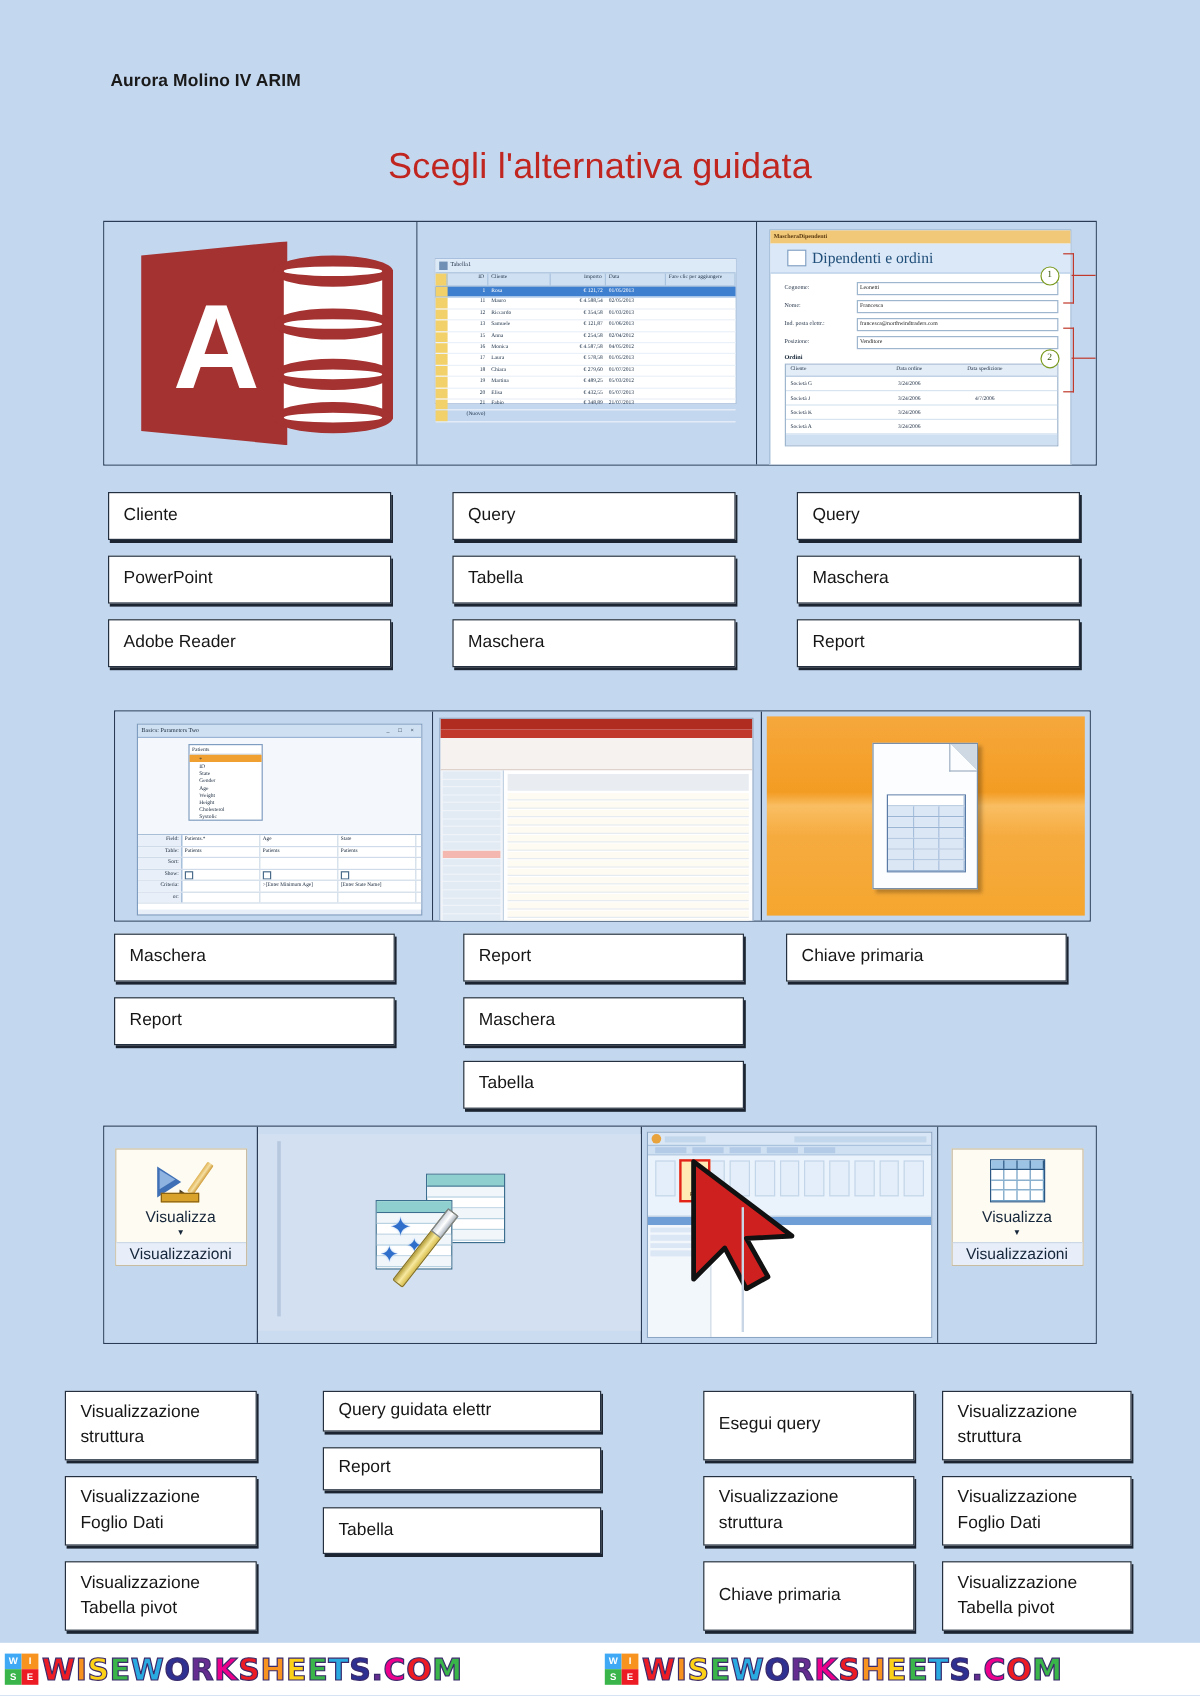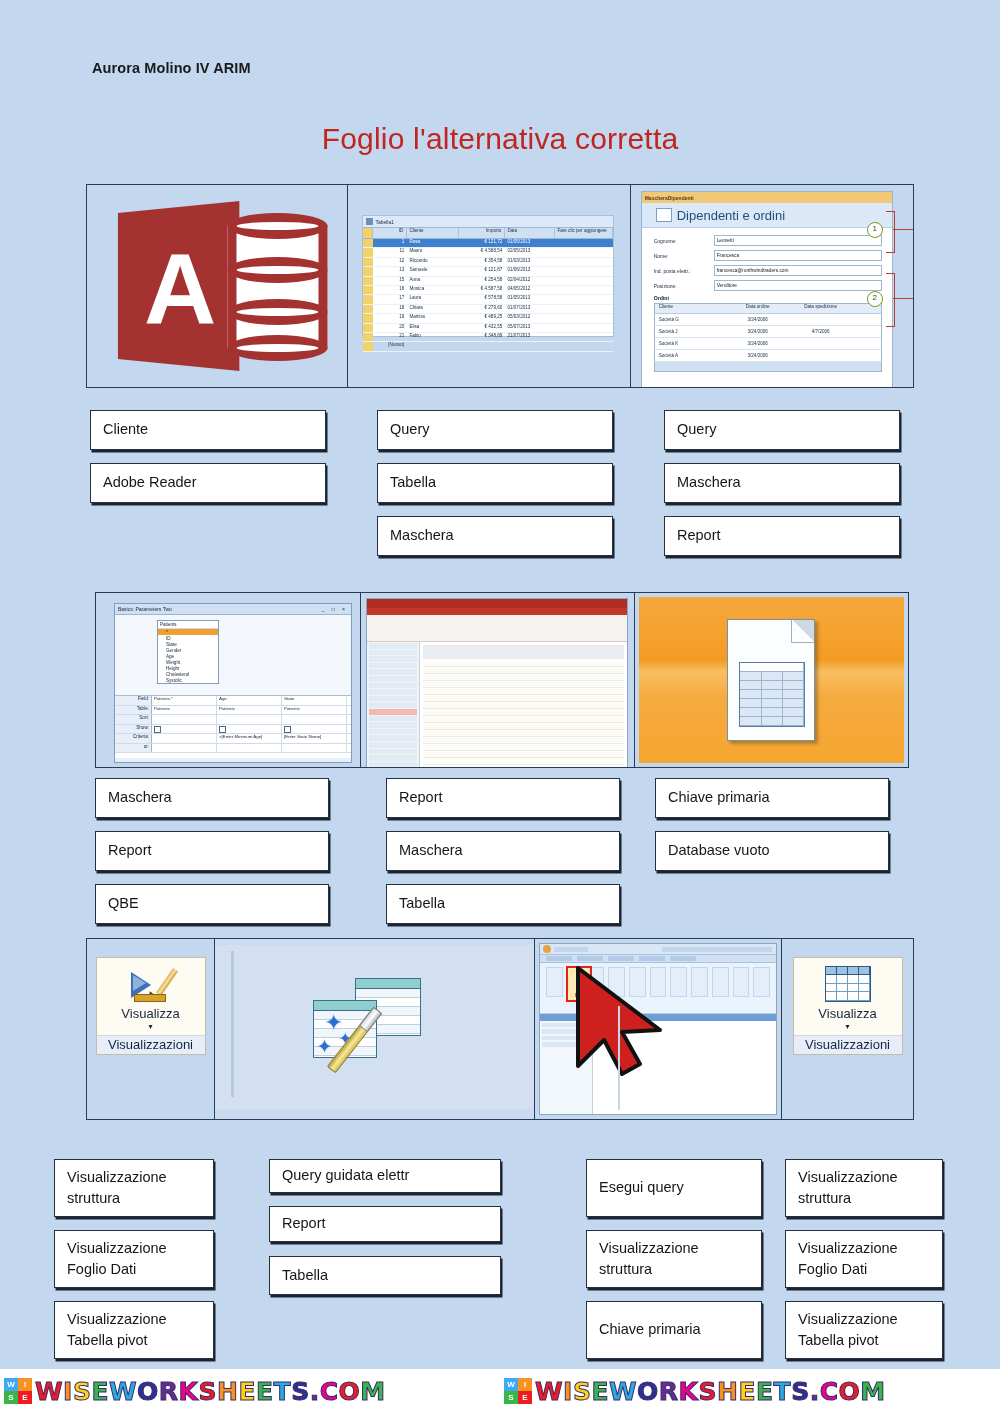--- a/index.html
+++ b/index.html
@@ -49,21 +49,21 @@
   }
   .acc-A{
     position:absolute;left:18px;top:38px;width:105px;text-align:center;
     font-family:"Liberation Sans",sans-serif;font-weight:700;font-size:100px;line-height:100px;color:#fff;
   }
   .cyl{position:absolute;left:118px;top:12px;width:100px;height:148px;}
   .cyl .body{position:absolute;left:0;top:12px;width:100px;height:124px;border:9px solid #a33231;border-top:none;border-bottom:none;background:#fff;box-sizing:border-box;}
   .cyl .el{position:absolute;left:0;width:100px;height:26px;border:9px solid #a33231;border-radius:50%;box-sizing:border-box;background:#fff;}
 
   
-  .mini{font-family:Liberation Sans, sans-serif;}
+  .mini{font-family:Liberation Serif, serif;}
   .tbl-shot{position:absolute;left:14px;top:30px;width:250px;height:120px;background:#fff;border:1px solid #a8c0dd;}
   .tbl-tab{height:11px;background:#dce9f7;border-bottom:1px solid #9bb7d4;display:flex;align-items:center;}
   .tbl-tab i{display:inline-block;width:7px;height:7px;background:#6f8fb5;margin:0 2px 0 3px;}
   .tbl-tab b{font-size:5px;font-weight:400;color:#22344a;}
   .tbl-hdr{display:flex;height:10px;background:#cfe0f2;border-bottom:1px solid #9bb7d4;}
   .tbl-hdr div{font-size:4.6px;color:#1d2f44;border-right:1px solid #a9c3de;padding-left:2px;box-sizing:border-box;overflow:hidden;white-space:nowrap;}
   .tbl-row{display:flex;height:8.4px;border-bottom:1px solid #eaf1f9;}
   .tbl-row div{font-size:4.6px;color:#20344a;padding-left:2px;box-sizing:border-box;overflow:hidden;white-space:nowrap;}
   .tbl-row.sel{background:#3f7fcf;color:#fff;}
   .tbl-row.sel div{color:#fff;}
@@ -190,21 +190,21 @@
   .wm{display:flex;align-items:center;width:500px;height:44px;padding-left:4px;box-sizing:border-box;}
   .wmlogo{width:28px;height:26px;display:grid;grid-template-columns:1fr 1fr;grid-template-rows:1fr 1fr;margin-right:3px;flex:none;}
   .wmlogo i{display:block;font-style:normal;font-size:8px;font-weight:700;color:#fff;text-align:center;line-height:13px;}
   .wmtext{font-family:"DejaVu Sans",sans-serif;font-weight:700;font-size:25px;letter-spacing:.5px;white-space:nowrap;}
   .wmtext span{display:inline-block;-webkit-text-stroke:1px #3b2a6b;}
 </style>
 </head>
 <body>
 
 <div class="author">Aurora Molino IV ARIM</div>
-<div class="main-title">Foglio l'alternativa corretta</div>
+<div class="main-title">Scegli l'alternativa guidata</div>
 
 <div class="strip" style="left:86px;top:184px;width:828px;height:204px;">
 
   <div class="cell" style="width:262px;">
     <div class="acc-wrap">
       <div class="acc-page"></div>
       <div class="acc-A">A</div>
       <div class="cyl">
         <div class="body"></div>
         <div class="el" style="top:44px;"></div>
@@ -393,20 +393,23 @@
     <div class="redline" style="left:262px;top:113px;width:22px;"></div>
     <div class="redbrack" style="left:255px;top:88px;width:8px;height:52px;"></div>
     <div class="callout" style="left:236px;top:106px;">2</div>
   </div>
 </div>
 
 <div class="optcol" style="left:90px;top:410px;width:236px;">
   <div class="opt" style="height:40px;">
       <span>Cliente</span>
     </div>
+  <div class="opt" style="height:40px;">
+      <span>PowerPoint</span>
+    </div>
   <div class="opt" style="height:40px;margin-top:12px;">
       <span>Adobe Reader</span>
     </div>
 </div>
 <div class="optcol" style="left:377px;top:410px;width:236px;">
   <div class="opt" style="height:40px;">
       <span>Query</span>
     </div>
   <div class="opt" style="height:40px;">
       <span>Tabella</span>
@@ -589,41 +592,35 @@
   </div>
 </div>
 
 <div class="optcol" style="left:95px;top:778px;width:234px;">
   <div class="opt" style="height:40px;">
       <span>Maschera</span>
     </div>
   <div class="opt" style="height:40px;">
       <span>Report</span>
     </div>
-  <div class="opt" style="height:40px;">
-      <span>QBE</span>
-    </div>
 </div>
 <div class="optcol" style="left:386px;top:778px;width:234px;">
   <div class="opt" style="height:40px;">
       <span>Report</span>
     </div>
   <div class="opt" style="height:40px;">
       <span>Maschera</span>
     </div>
   <div class="opt" style="height:40px;">
       <span>Tabella</span>
     </div>
 </div>
 <div class="optcol" style="left:655px;top:778px;width:234px;">
   <div class="opt" style="height:40px;">
       <span>Chiave primaria</span>
-    </div>
-  <div class="opt" style="height:40px;">
-      <span>Database vuoto</span>
     </div>
 </div>
 
 <div class="strip" style="left:86px;top:938px;width:828px;height:182px;">
 
   <div class="cell" style="width:128px;">
     <div class="vizbtn">
       <div class="dvicon">
         <div class="tri"></div>
           <div class="tri2"></div>

